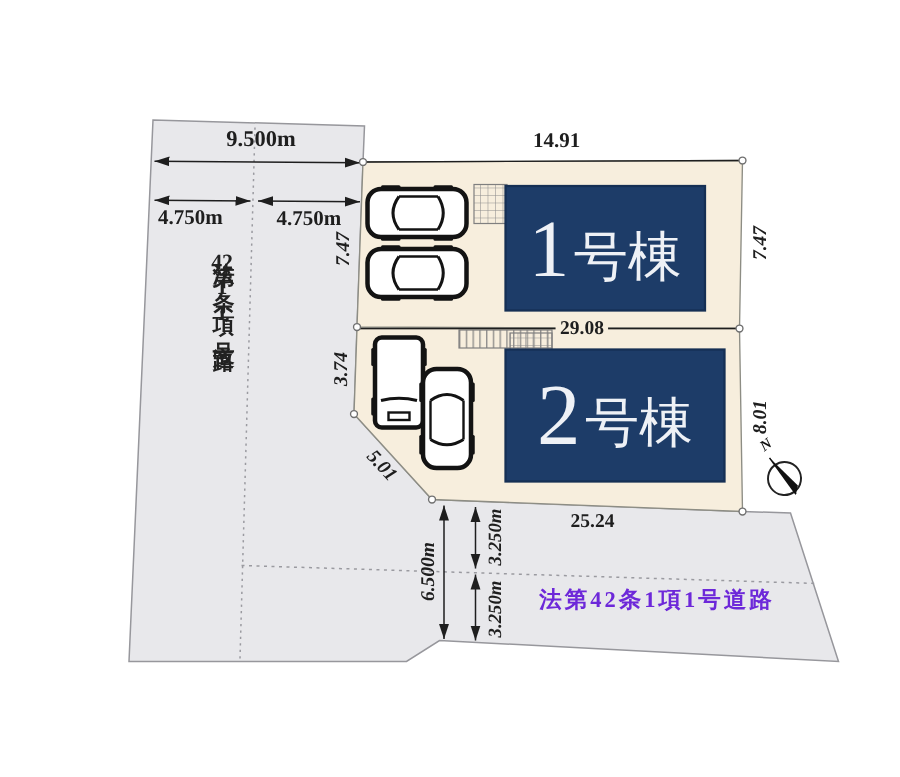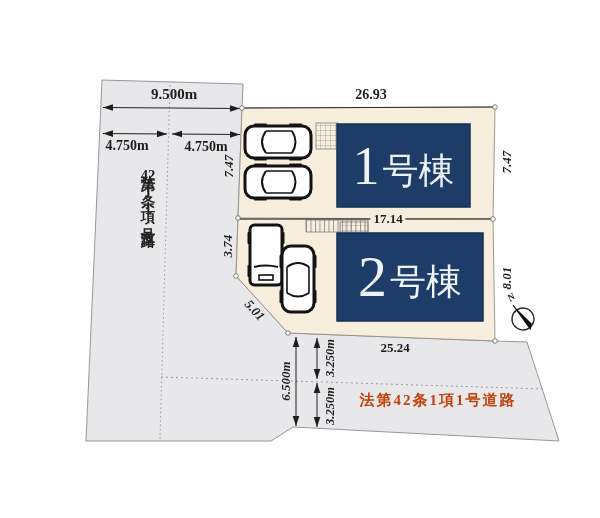--- a/index.html
+++ b/index.html
@@ -18,21 +18,21 @@
   .dim13{font-size:13px;}
   .dim12{font-size:12.5px;}
   .onLine{background:#f7eedd;padding:0 3px;}
   .roadname-v{
     position:absolute;writing-mode:vertical-rl;text-orientation:upright;
     font-size:14.5px;letter-spacing:2.5px;font-weight:600;color:#222;
     transform:none;
   }
   .tcy{text-combine-upright:all;}
   .roadname-h{
-    position:absolute;font-size:15px;letter-spacing:2px;font-weight:600;color:#c2410c;
+    position:absolute;font-size:15px;letter-spacing:2px;font-weight:600;color:#6d28d9;
     white-space:nowrap;transform:translate(-50%,-50%);
   }
   .bldg-label{
     position:absolute;display:flex;align-items:center;justify-content:center;
     color:#eef1f6;font-weight:500;
   }
   .bldg-num{font-size:54px;line-height:1;}
   .bldg-suffix{font-size:36px;line-height:1;margin-left:3px;padding-top:10px;}
   .north-n{
     position:absolute;font-size:10px;font-style:italic;color:#111;font-weight:700;
@@ -123,24 +123,24 @@
       <line x1="0" y1="-17" x2="0" y2="13" stroke="#111" stroke-width="1"></line>
       <polygon points="0,-17 4.5,9 0,13" fill="#111"></polygon>
     </g>
   </svg>
 
   <div class="lbl dim14" style="left:174px;top:94px;font-size:15px;">9.500m</div>
   <div class="lbl dim14" style="left:127px;top:146px;">4.750m</div>
   <div class="lbl dim14" style="left:206px;top:147px;">4.750m</div>
   <div class="roadname-v" style="left:138px;top:163px;">法第<span class="tcy">42</span>条<span class="tcy">1</span>項<span class="tcy">1</span>号道路</div>
 
-  <div class="lbl dim14" style="left:371px;top:95px;">26.93</div>
+  <div class="lbl dim14" style="left:371px;top:95px;">14.91</div>
   <div class="lbl rot dim13" style="left:506px;top:162px;">7.47</div>
   <div class="lbl rot dim13" style="left:228px;top:166px;">7.47</div>
-  <div class="lbl dim13 onLine" style="left:388px;top:218px;">17.14</div>
+  <div class="lbl dim13 onLine" style="left:388px;top:218px;">29.08</div>
 
   <div class="lbl rot dim13" style="left:227px;top:246px;">3.74</div>
   <div class="lbl rot45 dim13" style="left:255px;top:310px;">5.01</div>
   <div class="lbl rot dim13" style="left:506px;top:278px;">8.01</div>
   <div class="lbl dim13" style="left:395px;top:347px;">25.24</div>
 
   <div class="lbl rot dim13" style="left:285px;top:381px;">6.500m</div>
   <div class="lbl rot dim12" style="left:330px;top:358px;">3.250m</div>
   <div class="lbl rot dim12" style="left:330px;top:406px;">3.250m</div>
   <div class="roadname-h" style="left:438px;top:400px;">法第42条1項1号道路</div>

